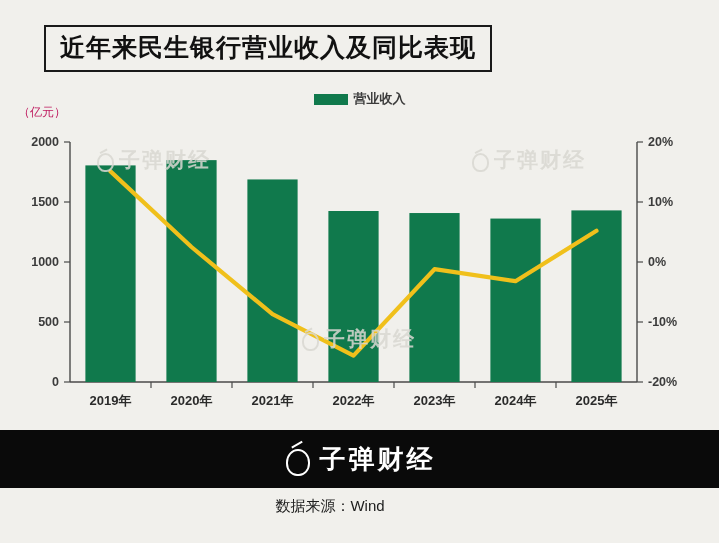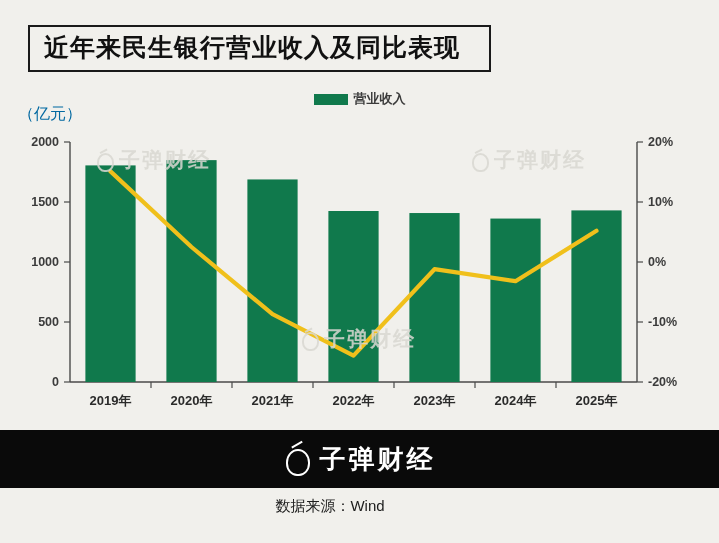--- a/index.html
+++ b/index.html
@@ -8,44 +8,44 @@
     width:719px;height:543px;
     background:#f1f0ec;
     font-family:"Liberation Sans","DejaVu Sans",sans-serif;
     overflow:hidden;
     position:relative;
   }
   #root{position:relative;width:719px;height:543px;background:#f1f0ec;}
 
   
   .title-box{
-    position:absolute;left:28px;top:25px;
+    position:absolute;left:44px;top:25px;
     border:2px solid #1a1a1a;
-    padding:6px 29px 8px 14px;
+    padding:6px 14px 8px 14px;
     background:#f1f0ec;
   }
   .title-text{
     font-size:25px;font-weight:bold;color:#111;
     letter-spacing:1px;line-height:1.15;white-space:nowrap;
   }
 
   
   .legend{
     position:absolute;top:90px;left:0;width:719px;
     display:flex;justify-content:center;align-items:center;gap:70px;
   }
   .legend-item{display:flex;align-items:center;gap:6px;}
   .legend-swatch-bar{width:34px;height:11px;background:#10794c;display:block;}
   .legend-swatch-line{width:34px;height:4px;background:#f0c01b;display:block;border-radius:2px;}
   .legend-label{font-size:13px;color:#3b3b3b;font-weight:bold;white-space:nowrap;}
 
   
   .unit-label{
     position:absolute;left:18px;top:104px;
-    font-size:16px;color:#0369a1;white-space:nowrap;
+    font-size:12px;color:#be185d;white-space:nowrap;
   }
 
   
   .plot-wrap{position:absolute;left:0;top:0;width:719px;height:420px;padding-left:48px;}
   .plot-svg{position:absolute;left:0;top:0;}
 
   .axis-tick-label{
     font-family:"Liberation Sans","DejaVu Sans",sans-serif;
     font-size:12.5px;fill:#3b3b3b;font-weight:bold;
   }

